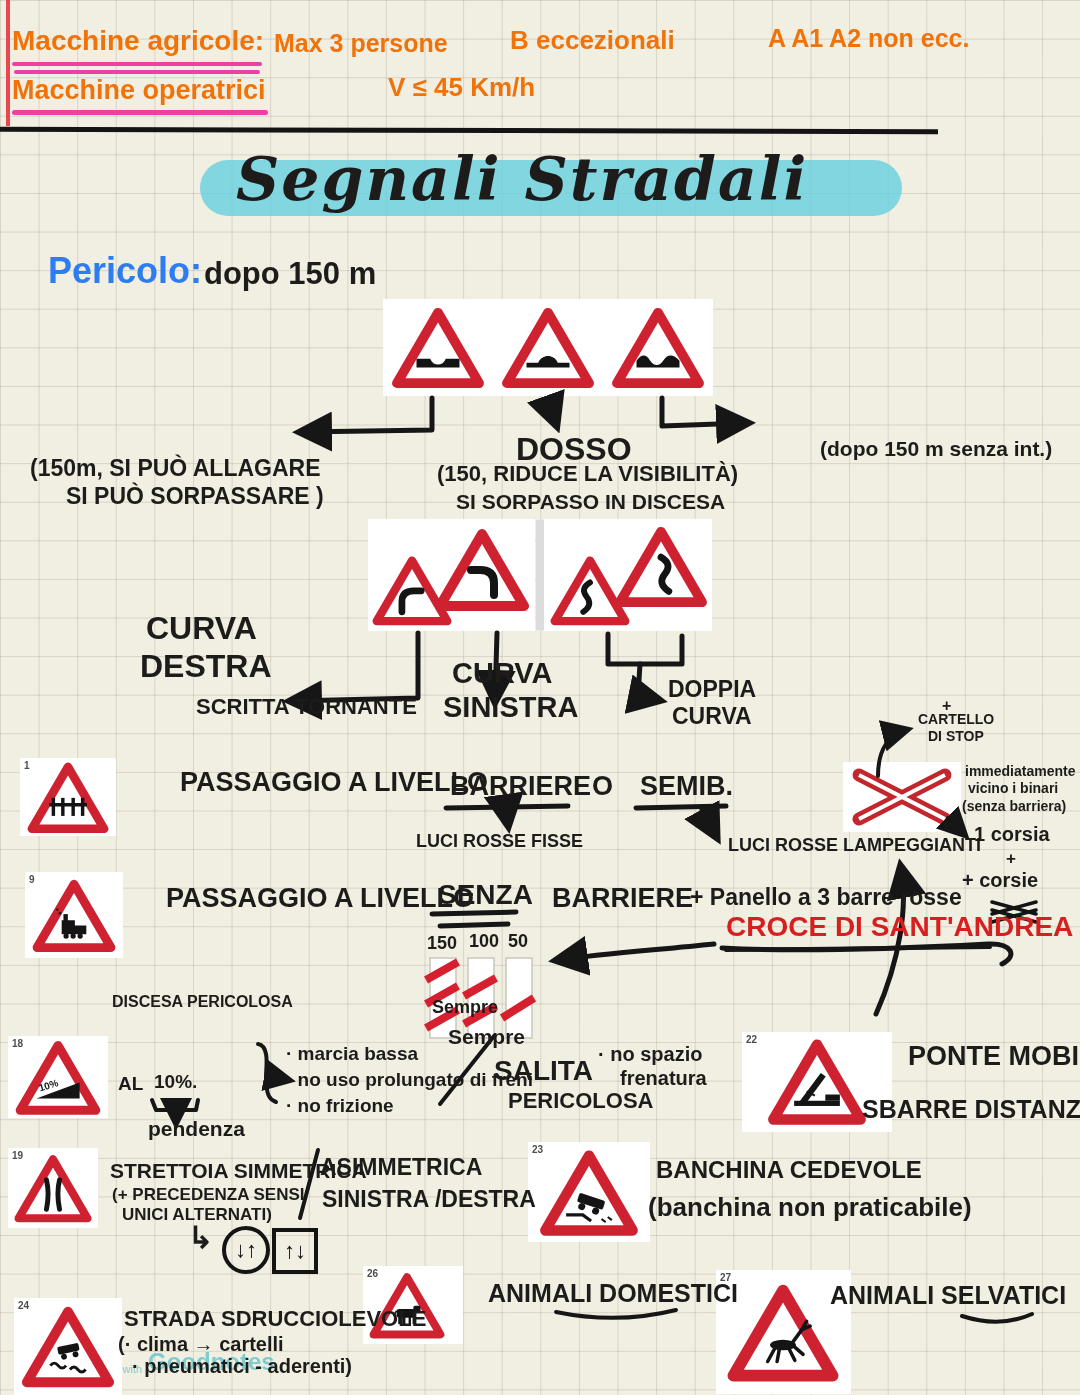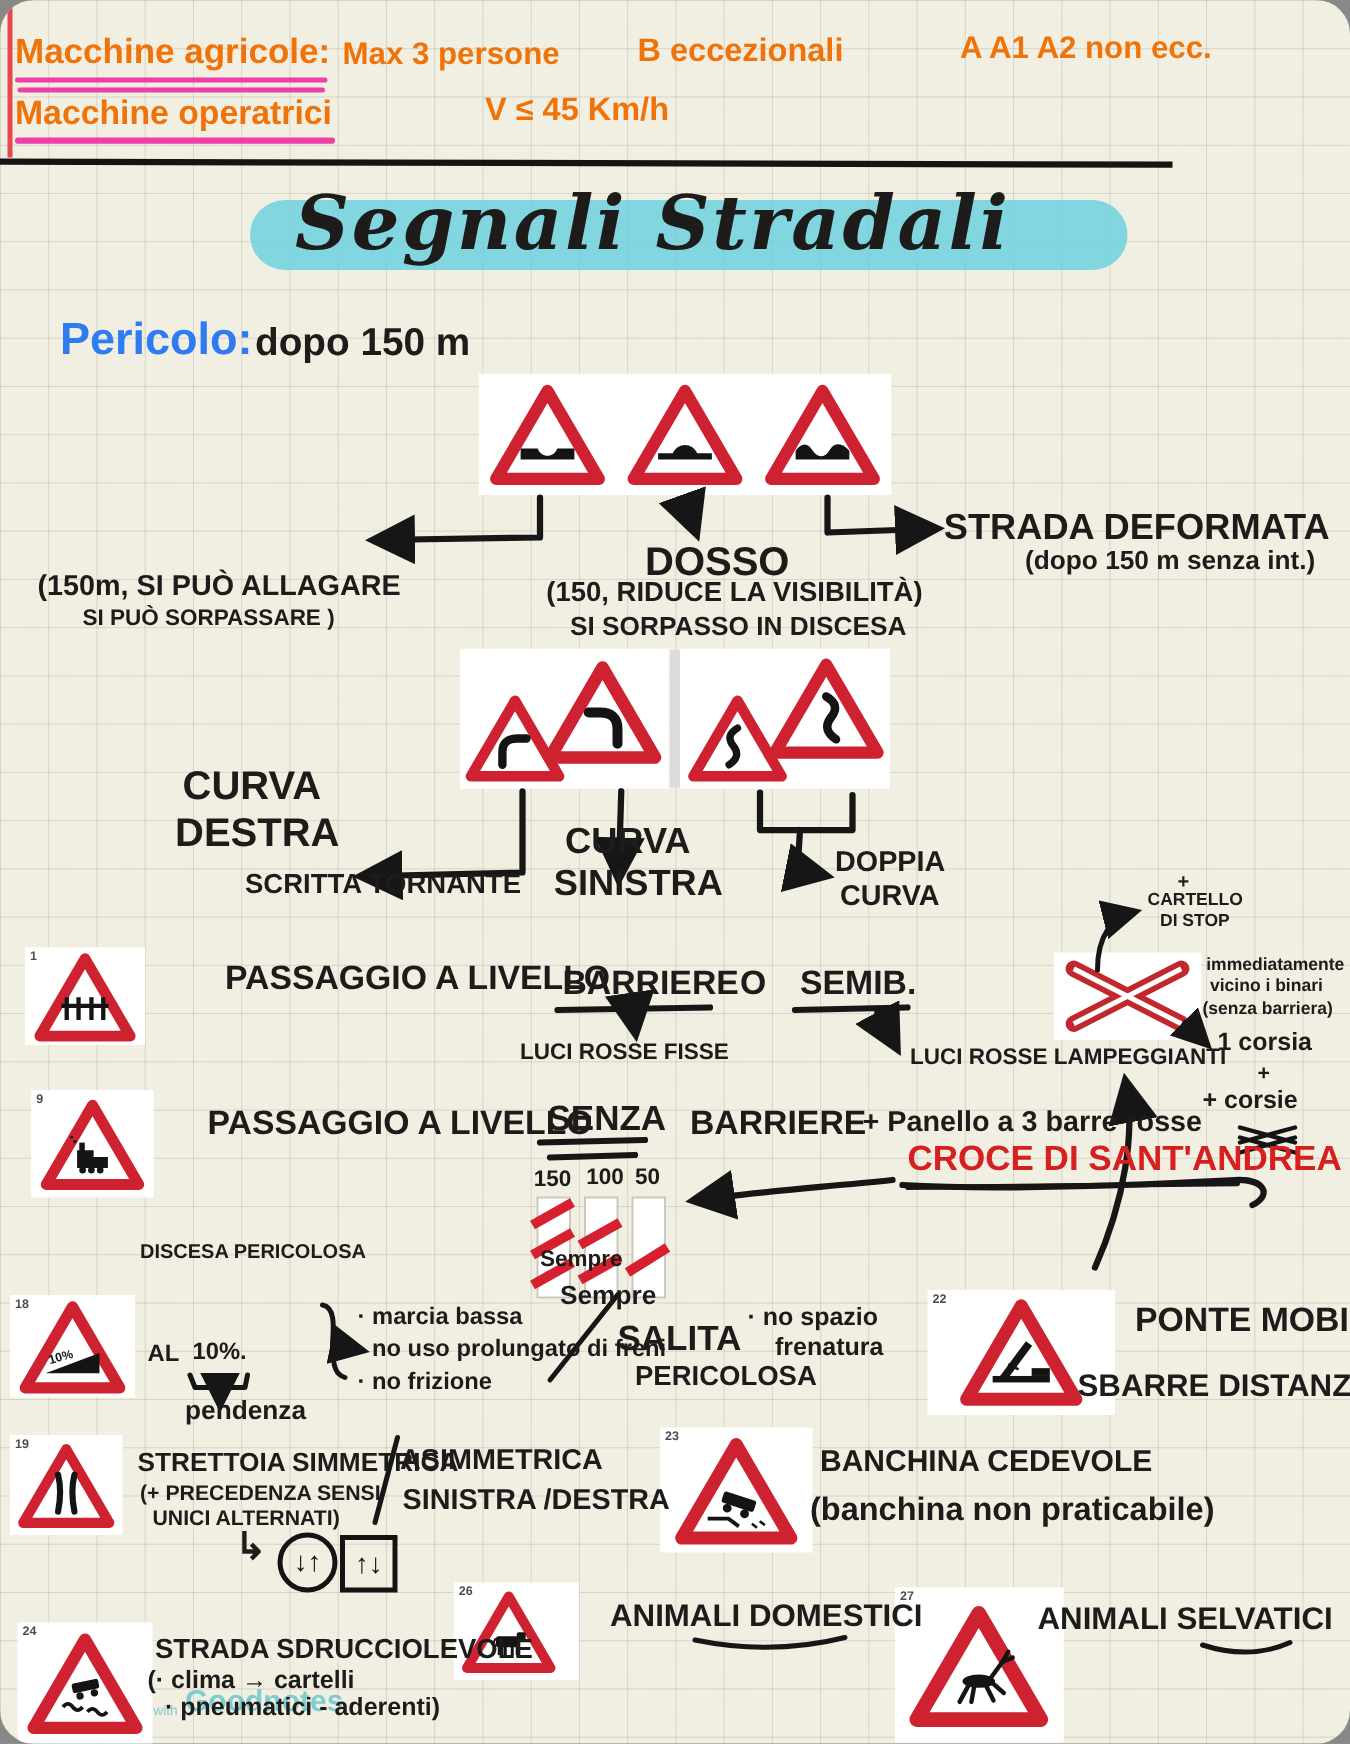--- a/index.html
+++ b/index.html
@@ -4,21 +4,20 @@
 <style>
   html,body{margin:0;padding:0;background:#888;}
   .page{
     position:relative;width:1080px;height:1395px;margin:0 auto;overflow:hidden;
     background-color:#f1eee2;
     background-image:
       linear-gradient(to right, rgba(158,152,135,.30) 1px, transparent 1px),
       linear-gradient(to bottom, rgba(158,152,135,.30) 1px, transparent 1px);
     background-size:38.6px 38.6px;
     font-family:"Liberation Sans", sans-serif;
-    border-radius:27px;
   }
   .hw{position:absolute;font-weight:bold;color:#1d1c1a;white-space:nowrap;line-height:1.04;
       font-family:"Liberation Sans", sans-serif;}
   .orange{color:#f0730a;}
   .blue{color:#2e7cf2;margin-left:40px;}
   .redtx{color:#d6201f;}
   .teal{color:#35b6c5;opacity:.6;}
   .card{position:absolute;background:#fff;z-index:2;}
   .card .num{position:absolute;top:2px;left:4px;font-size:10px;font-weight:bold;color:#4c4c4c;}
   .card svg{position:absolute;}
@@ -76,25 +75,24 @@
       <use href="#tri"></use>
         <path d="M28 65 V60 H40 C44 51 56 51 60 60 H72 V65 Z" fill="#141414"></path>
     </svg>
     <svg viewBox="0 0 100 88" width="98" height="86" style="left:226px;top:5px">
       <use href="#tri"></use>
         <path d="M28 65 V58 C33 51 38 51 42 58 C46 64 52 64 56 57 C60 51 66 51 72 58 V65 Z" fill="#141414"></path>
     </svg>
   </div>
 
   <div class="hw txt" style="left:30px;top:457px;font-size:23px">(150m, SI PUÒ ALLAGARE</div>
-  <div class="hw txt" style="left:66px;top:485px;font-size:18px">SI PUÒ SORPASSARE )</div>
+  <div class="hw txt" style="left:66px;top:485px;font-size:23px">SI PUÒ SORPASSARE )</div>
   <div class="hw txt" style="left:516px;top:433px;font-size:32px">DOSSO</div>
   <div class="hw txt" style="left:437px;top:463px;font-size:22px">(150, RIDUCE LA VISIBILITÀ)</div>
   <div class="hw txt" style="left:456px;top:491px;font-size:21px">SI SORPASSO IN DISCESA</div>
-  <div class="hw txt" style="left:755px;top:407px;font-size:29px">STRADA DEFORMATA</div>
   <div class="hw txt" style="left:820px;top:438px;font-size:21px">(dopo 150 m senza int.)</div>
 
   <div class="card" style="left:368px;top:519px;width:167px;height:112px">
     <svg viewBox="0 0 100 88" width="84" height="74" style="left:2px;top:34px">
       <use href="#tri"></use>
         <path d="M38 70 V58 Q38 45 52 45 H61" fill="none" stroke="#141414" stroke-width="8" stroke-linecap="round"></path>
     </svg>
     <svg viewBox="0 0 100 88" width="100" height="88" style="left:64px;top:6px">
       <use href="#tri"></use>
         <path d="M62 70 V58 Q62 45 48 45 H39" fill="none" stroke="#141414" stroke-width="8" stroke-linecap="round"></path>

